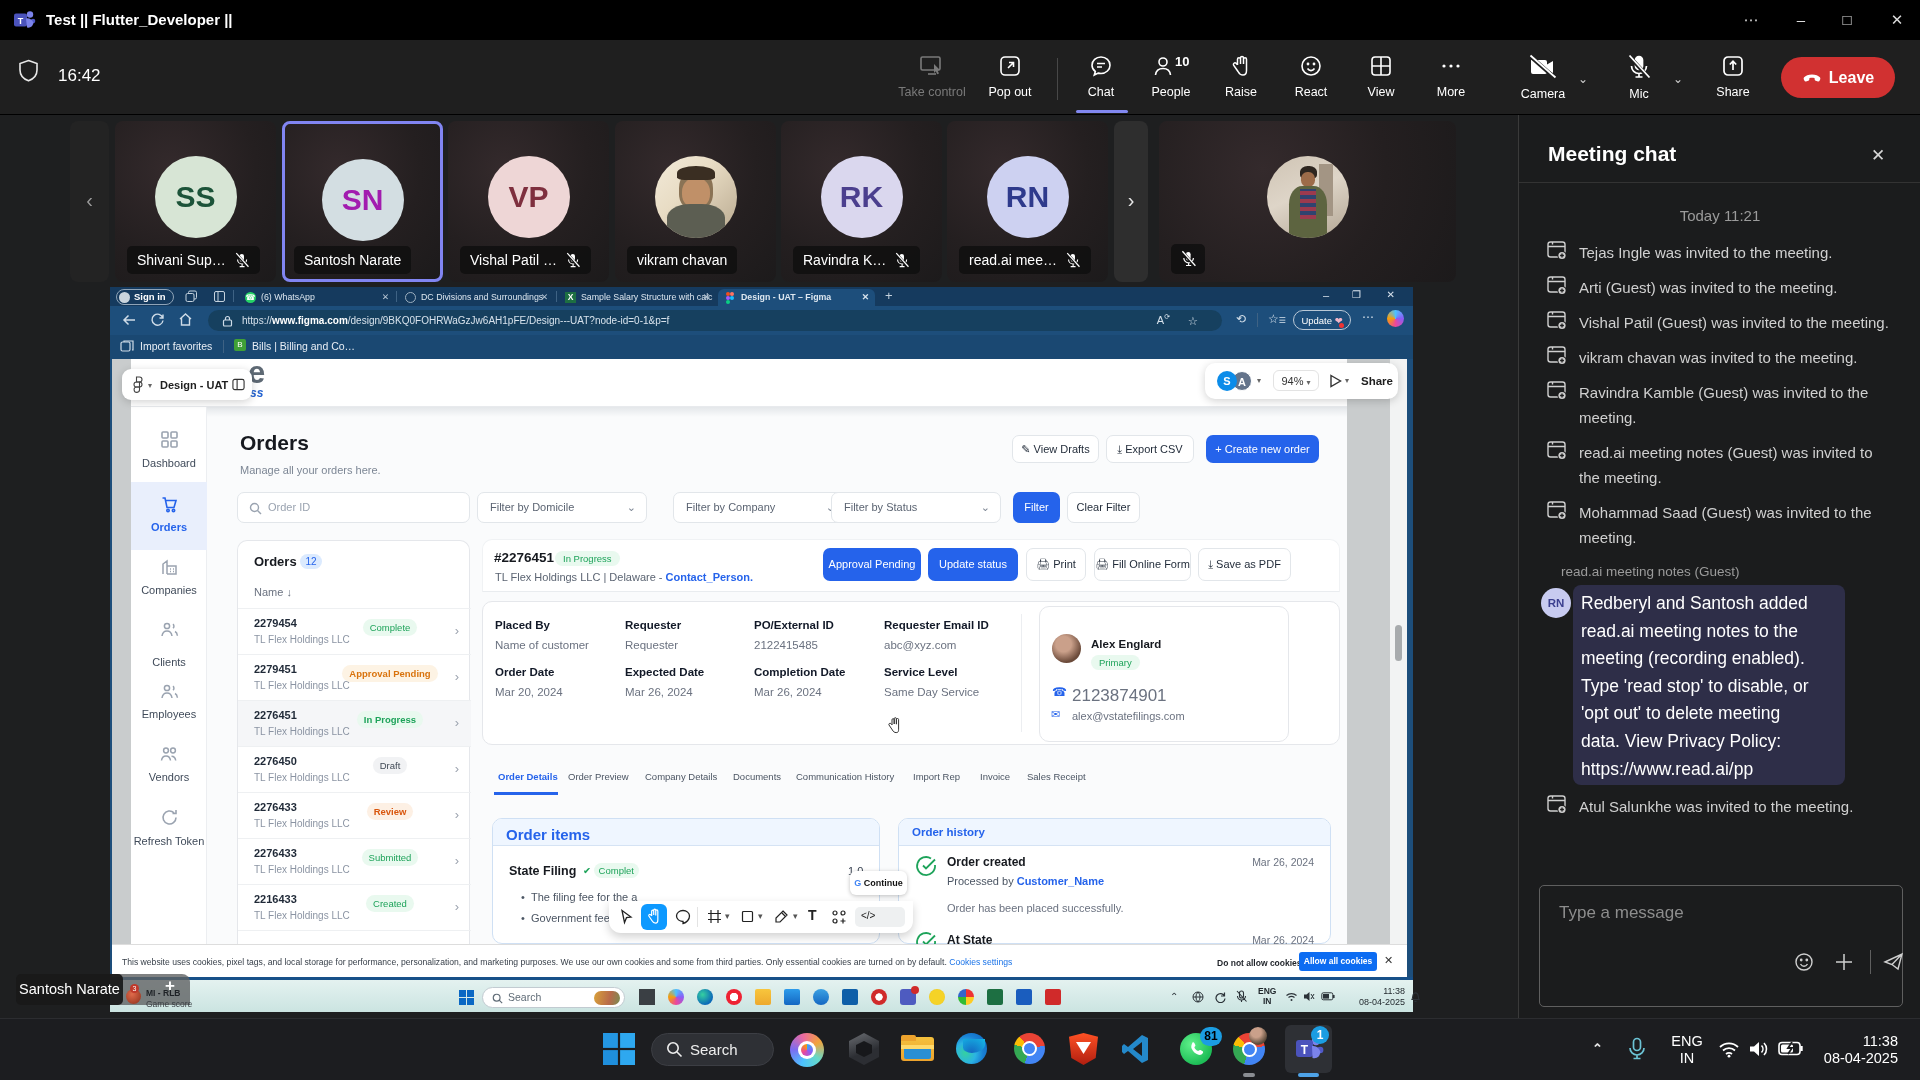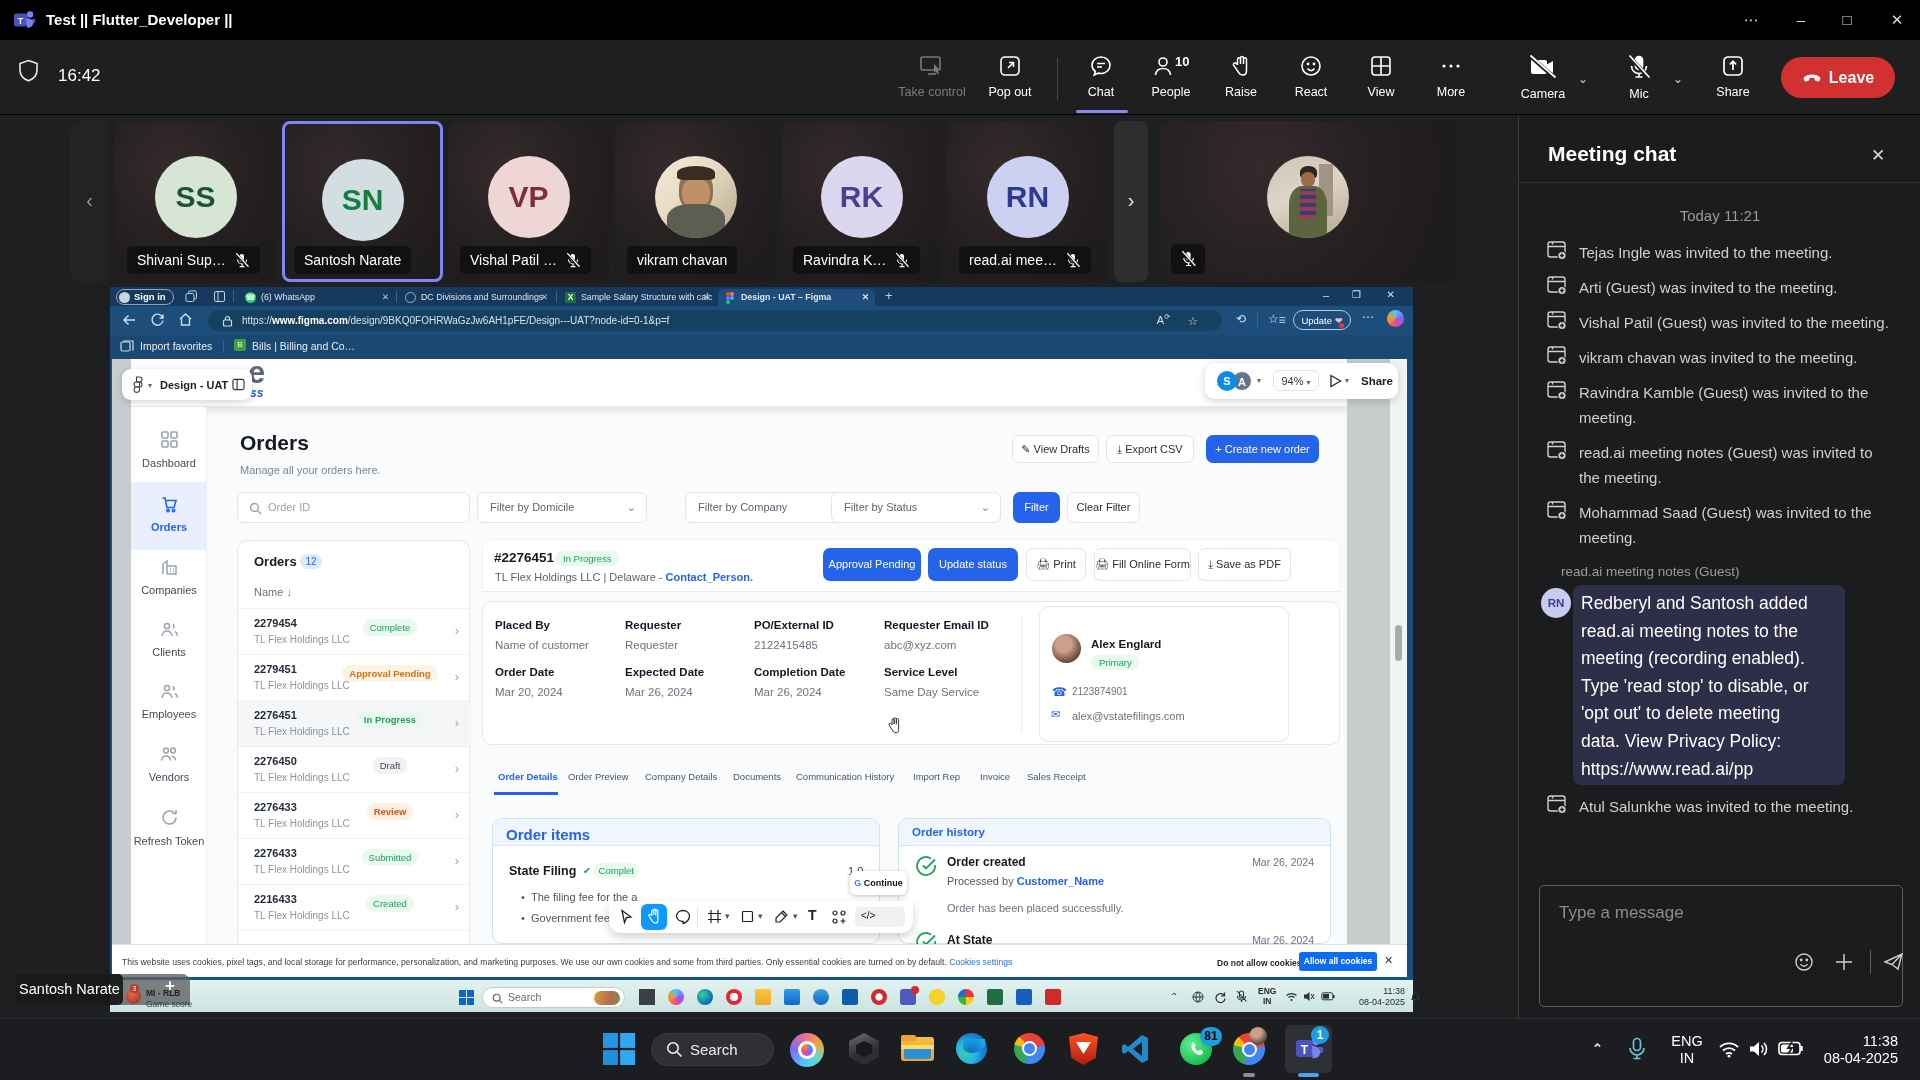--- a/index.html
+++ b/index.html
@@ -192,21 +192,21 @@
   <div class="navbtn" style="left:70px">
       <span>‹</span>
     </div>
   <div class="tile" style="left:115px;width:161px">
     <div class="avatar" style="background:#d7e5d5;color:#1c5339">SS</div>
     <div class="namepill">Shivani Sup…<svg class="mutesvg" width="16" height="16" viewBox="0 0 17 16">
           <use href="#micoff"></use>
         </svg></div>
   </div>
   <div class="tile" style="left:282px;width:161px;border:3px solid #8185f2">
-    <div class="avatar" style="background:#d3dee2;color:#15803d">SN</div>
+    <div class="avatar" style="background:#d3dee2;color:#a21caf">SN</div>
     <div class="namepill" style="left:9px;bottom:5px">Santosh Narate</div>
   </div>
   <div class="tile" style="left:448px;width:161px">
     <div class="avatar" style="background:#eed6d6;color:#7e2f3e">VP</div>
     <div class="namepill">Vishal Patil …<svg class="mutesvg" width="16" height="16" viewBox="0 0 17 16">
           <use href="#micoff"></use>
         </svg></div>
   </div>
   <div class="tile" style="left:615px;width:161px">
     <div class="avatar" style="background:linear-gradient(135deg,#f2ead9 0%,#e8dcc4 40%,#b8a88e 100%);overflow:hidden">
@@ -362,21 +362,21 @@
           <svg width="19" height="19" viewBox="0 0 19 19" fill="none" stroke="#9aa3b0" stroke-width="1.5">
               <path d="M3 16 V6 l4 -3 v13 M7 16 h9 V8 h-9 M10 11 h1 M13 11 h1 M10 13.5 h1 M13 13.5 h1"></path>
             </svg>
           <div style="margin-top:5px">Companies</div>
         </div>
         <div class="snav" style="top:261px">
           <svg width="21" height="19" viewBox="0 0 21 19" fill="none" stroke="#9aa3b0" stroke-width="1.5">
               <circle cx="8" cy="6" r="2.6"></circle>
               <path d="M3 16 c0.5-3.5 2.5-5 5-5 s4.5 1.5 5 5 M14 4.2 a2.6 2.6 0 0 1 0 4M16 11.5 c1.4 0.7 2.2 2 2.4 4.2"></path>
             </svg>
-          <div style="margin-top:5px">Clients</div>
+          <div style="margin-top:15px">Clients</div>
         </div>
         <div class="snav" style="top:323px">
           <svg width="21" height="19" viewBox="0 0 21 19" fill="none" stroke="#9aa3b0" stroke-width="1.5">
               <circle cx="8" cy="6" r="2.6"></circle>
               <path d="M3 16 c0.5-3.5 2.5-5 5-5 s4.5 1.5 5 5 M14 4.2 a2.6 2.6 0 0 1 0 4 M16 11.5 c1.4 0.7 2.2 2 2.4 4.2"></path>
             </svg>
           <div style="margin-top:5px">Employees</div>
         </div>
         <div class="snav" style="top:386px">
           <svg width="21" height="19" viewBox="0 0 21 19" fill="none" stroke="#9aa3b0" stroke-width="1.5">
@@ -397,21 +397,21 @@
         <div class="abs" style="left:109px;top:105px;font-size:11px;color:#7c8694">Manage all your orders here.</div>
         <div class="btn white" style="left:881px;top:76px;width:87px;height:28px;line-height:26px">✎ View Drafts</div>
         <div class="btn white" style="left:975px;top:76px;width:88px;height:28px;line-height:26px">⤓ Export CSV</div>
         <div class="btn blue" style="left:1075px;top:76px;width:113px;height:28px;line-height:28px">+ Create new order</div>
 
         <div class="btn white" style="left:106px;top:133px;width:233px;height:31px;text-align:left;color:#9aa3b0;line-height:29px"><svg style="position:absolute;left:11px;top:9px" width="13" height="13" viewBox="0 0 13 13" fill="none" stroke="#9aa3b0" stroke-width="1.4">
               <circle cx="5.5" cy="5.5" r="4"></circle>
               <path d="M8.5 8.5 L12 12"></path>
             </svg><span style="margin-left:30px">Order ID</span></div>
         <div class="btn white" style="left:346px;top:133px;width:170px;height:31px;text-align:left;color:#5b6472;line-height:29px"><span style="margin-left:12px">Filter by Domicile</span><span class="abs" style="right:10px;color:#7c8694">⌄</span></div>
-        <div class="btn white" style="left:554px;top:133px;width:173px;height:31px;text-align:left;color:#5b6472;line-height:29px"><span style="margin-left:12px">Filter by Company</span><span class="abs" style="right:10px;color:#7c8694">⌄</span></div>
+        <div class="btn white" style="left:542px;top:133px;width:173px;height:31px;text-align:left;color:#5b6472;line-height:29px"><span style="margin-left:12px">Filter by Company</span><span class="abs" style="right:10px;color:#7c8694">⌄</span></div>
         <div class="btn white" style="left:700px;top:133px;width:170px;height:31px;text-align:left;color:#5b6472;line-height:29px"><span style="margin-left:12px">Filter by Status</span><span class="abs" style="right:10px;color:#7c8694">⌄</span></div>
         <div class="btn blue" style="left:882px;top:133px;width:47px;height:31px;line-height:31px">Filter</div>
         <div class="btn white" style="left:936px;top:133px;width:73px;height:31px;line-height:29px">Clear Filter</div>
 
         <div class="card" style="left:106px;top:181px;width:233px;height:404px;border-radius:10px 10px 0 0;border-bottom:none">
           <div class="abs" style="left:16px;top:13px;font-size:13px;font-weight:bold;color:#16191f">Orders</div>
           <div class="abs" style="left:62px;top:13px;width:22px;height:15px;background:#dbeafe;border-radius:8px;color:#2563eb;font-size:10px;text-align:center;line-height:15px">12</div>
           <div class="abs" style="left:16px;top:45px;font-size:11px;color:#6b7280">Name ↓</div>
           <div class="orow" style="top:67px">
             <div class="num">2279454</div>
@@ -484,21 +484,21 @@
           <div class="fld-l" style="left:271px;top:64px">Completion Date</div>
             <div class="fld-v" style="left:271px;top:84px">Mar 26, 2024</div>
           <div class="fld-l" style="left:401px;top:64px">Service Level</div>
             <div class="fld-v" style="left:401px;top:84px">Same Day Service</div>
           <div class="abs" style="left:538px;top:12px;width:1px;height:118px;background:#eceef1"></div>
           <div class="card" style="left:556px;top:4px;width:250px;height:136px;border-radius:10px">
             <div class="abs" style="left:12px;top:27px;width:29px;height:29px;border-radius:50%;background:radial-gradient(circle at 40% 35%,#caa08a 30%,#6b4a3a 70%)"></div>
             <div class="abs" style="left:51px;top:31px;font-size:11.5px;font-weight:bold;color:#16191f">Alex Englard</div>
             <div class="abs" style="left:51px;top:48px;background:#e9f9ef;color:#1ea35a;font-size:9.5px;border-radius:9px;padding:2px 8px">Primary</div>
             <div class="abs" style="left:12px;top:78px;color:#2563eb;font-size:12px">☎</div>
-            <div class="fld-v" style="left:32px;top:79px;font-size:10px">2123874901</div>
+            <div class="fld-v" style="left:32px;top:79px;font-size:17px">2123874901</div>
             <div class="abs" style="left:11px;top:101px;color:#2563eb;font-size:11px">✉</div>
             <div class="fld-v" style="left:32px;top:103px;font-size:11px">alex@vstatefilings.com</div>
           </div>
           <svg class="abs" style="left:404px;top:115px" width="15" height="17" viewBox="0 0 15 17">
               <path d="M5 8 V2.8 a1.1 1.1 0 0 1 2.2 0 V7 M7.2 7 V1.8 a1.1 1.1 0 0 1 2.2 0 V7 M9.4 7.3 V2.6 a1.1 1.1 0 0 1 2.2 0 V9 M5 7.8 L3.8 6.5 a1.2 1.2 0 0 0 -1.8 1.5 L5.4 13 c0.8 1.5 1.9 2.6 3.8 2.6 c2.1 0 2.4-1.3 2.4-3.4 V9" fill="#fff" stroke="#333" stroke-width="1"></path>
             </svg>
         </div>
 
         <div class="ftab" style="left:367px;color:#2563eb;font-weight:bold">Order Details</div>
         <div class="abs" style="left:363px;top:433px;width:64px;height:3px;background:#2563eb"></div>

